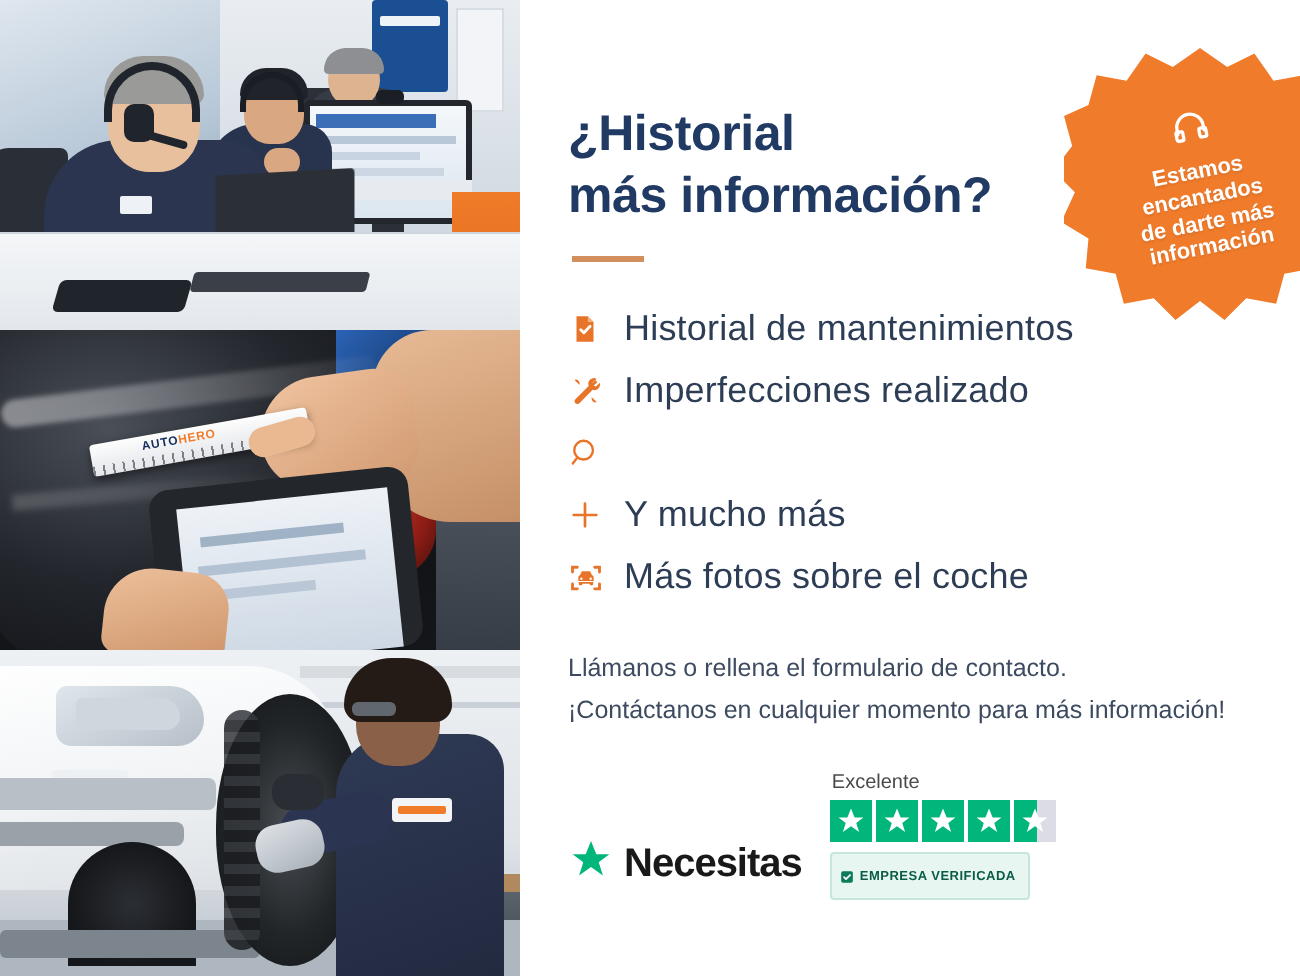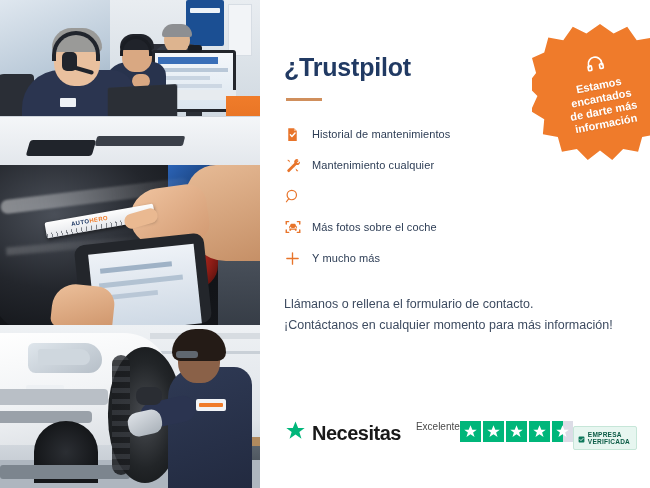--- a/index.html
+++ b/index.html
@@ -203,30 +203,30 @@
   #content { position:relative; flex:1; height:488px; background:#ffffff; padding:52px 0 0 24px; }
 
   #heading { font-size:25px; line-height:1.22; font-weight:bold; color:#213a63;
     letter-spacing:-.2px; }
   #divider { width:36px; height:3px; background:#d08f5c; margin:15px 0 18px 2px; }
 
   #feature-list { list-style:none; }
   .feature-row { display:flex; align-items:center; height:31px; }
   .feature-icon { width:28px; flex:0 0 28px; display:flex; align-items:center;
     justify-content:flex-start; color:#e8742a; }
-  .feature-label { font-size:11px; color:#2d3d55; letter-spacing:.1px; }
+  .feature-label { font-size:18px; color:#2d3d55; letter-spacing:.1px; }
 
   #contact-block { margin-top:20px; font-size:12.5px; line-height:1.68; color:#3d4b60; }
 
   
   #trustpilot { position:absolute; left:24px; bottom:38px; width:350px;
     display:flex; align-items:flex-end; gap:14px; }
   #tp-logo { display:flex; align-items:center; gap:5px; padding-bottom:4px; }
   #tp-name { font-size:20px; font-weight:bold; color:#191919; letter-spacing:-.5px; }
-  #tp-rating { display:flex; flex-direction:row; align-items:flex-start; }
+  #tp-rating { display:flex; flex-direction:column; align-items:flex-start; }
   #tp-excelente { font-size:10px; color:#4a4a4a; margin-bottom:3px; margin-left:1px; }
   #tp-stars { display:flex; gap:2px; }
   .tp-star { width:21px; height:21px; background:#00b67a; display:flex;
     align-items:center; justify-content:center; }
   .tp-star.half { background:linear-gradient(90deg,#00b67a 0 54%, #dcdce6 54% 100%); }
   #tp-verified { margin-top:5px; display:inline-flex; align-items:center; gap:3px;
     background:#e7f6f0; border:1px solid #c6e6d8; border-radius:2px; padding:2px 6px 2px 4px; }
   #tp-verified-label { font-size:6.5px; font-weight:bold; color:#0b5c46; letter-spacing:.25px; }
 
   
@@ -336,21 +336,22 @@
       <div class="p3-glass"></div>
       <div class="p3-arm"></div>
       <div class="p3-glove2"></div>
       <div class="p3-glove"></div>
     </div>
   </div>
 
   <div id="content">
 
     <h1 id="heading">
-      <span>¿Trustpilot</span><br>
+      <span>¿Historial</span><br>
+      <span>más información?</span>
     </h1>
 
     <div id="divider"></div>
 
     <ul id="feature-list">
 
       <li class="feature-row">
         <span class="feature-icon">
           <svg width="17" height="17" viewBox="0 0 24 24" aria-hidden="true">
             <path d="M6 3h8l4 4v14H6z" fill="#e8742a"></path>
@@ -362,57 +363,57 @@
       </li>
 
       <li class="feature-row">
         <span class="feature-icon">
           <svg width="17" height="17" viewBox="0 0 24 24" aria-hidden="true">
             <path d="M4.6 4.2l12.2 12.2a2.6 2.6 0 003.4 3.4L8 7.6a2.6 2.6 0 00-3.4-3.4z" fill="#e8742a"></path>
             <path d="M19.4 4.2l-4 4 1.4 1.4 4-4a3.4 3.4 0 01-1.4-1.4z" fill="#e8742a"></path>
             <path d="M20.2 3.4a4 4 0 00-5.6 5l-9.2 9.2a2 2 0 102.8 2.8l9.2-9.2a4 4 0 005-5l-2.6 2.6-2-.6-.6-2z" fill="#e8742a"></path>
           </svg>
         </span>
-        <span class="feature-label">Mantenimiento cualquier</span>
+        <span class="feature-label">Imperfecciones realizado</span>
       </li>
 
       <li class="feature-row">
         <span class="feature-icon">
           <svg width="17" height="17" viewBox="0 0 24 24" aria-hidden="true">
             <circle cx="11" cy="10" r="6.6" fill="none" stroke="#e8742a" stroke-width="1.7"></circle>
             <path d="M6.6 15.2L3.4 19.4" fill="none" stroke="#e8742a" stroke-width="1.7" stroke-linecap="round"></path>
           </svg>
         </span>
+      </li>
+
+      <li class="feature-row">
+        <span class="feature-icon">
+          <svg width="17" height="17" viewBox="0 0 24 24" aria-hidden="true">
+            <path d="M12 4v16M4 12h16" fill="none" stroke="#e8742a" stroke-width="1.9" stroke-linecap="round"></path>
+          </svg>
+        </span>
+        <span class="feature-label">Y mucho más</span>
       </li>
 
       <li class="feature-row">
         <span class="feature-icon">
           <svg width="18" height="18" viewBox="0 0 24 24" aria-hidden="true">
             <g fill="none" stroke="#e8742a" stroke-width="1.9" stroke-linecap="round">
               <path d="M3 8V4.8h3.2"></path>
                 <path d="M21 8V4.8h-3.2"></path>
               <path d="M3 16v3.2h3.2"></path>
                 <path d="M21 16v3.2h-3.2"></path>
             </g>
             <path d="M7.2 14.6h9.6v1.6a.7.7 0 01-.7.7h-.9a.7.7 0 01-.7-.7v-.4H9.5v.4a.7.7 0 01-.7.7h-.9a.7.7 0 01-.7-.7z" fill="#e8742a"></path>
             <path d="M8 10.2l.9-2.1a1 1 0 01.9-.6h4.4a1 1 0 01.9.6l.9 2.1c.7.2 1.1.7 1.1 1.4v2.4H6.9v-2.4c0-.7.4-1.2 1.1-1.4z" fill="#e8742a"></path>
             <circle cx="8.9" cy="12.5" r=".8" fill="#ffffff"></circle>
             <circle cx="15.1" cy="12.5" r=".8" fill="#ffffff"></circle>
           </svg>
         </span>
         <span class="feature-label">Más fotos sobre el coche</span>
-      </li>
-
-      <li class="feature-row">
-        <span class="feature-icon">
-          <svg width="17" height="17" viewBox="0 0 24 24" aria-hidden="true">
-            <path d="M12 4v16M4 12h16" fill="none" stroke="#e8742a" stroke-width="1.9" stroke-linecap="round"></path>
-          </svg>
-        </span>
-        <span class="feature-label">Y mucho más</span>
       </li>
     </ul>
 
     <div id="contact-block">
       <div>Llámanos o rellena el formulario de contacto.</div>
       <div>¡Contáctanos en cualquier momento para más información!</div>
     </div>
 
     <div id="trustpilot">
       <div id="tp-logo">

